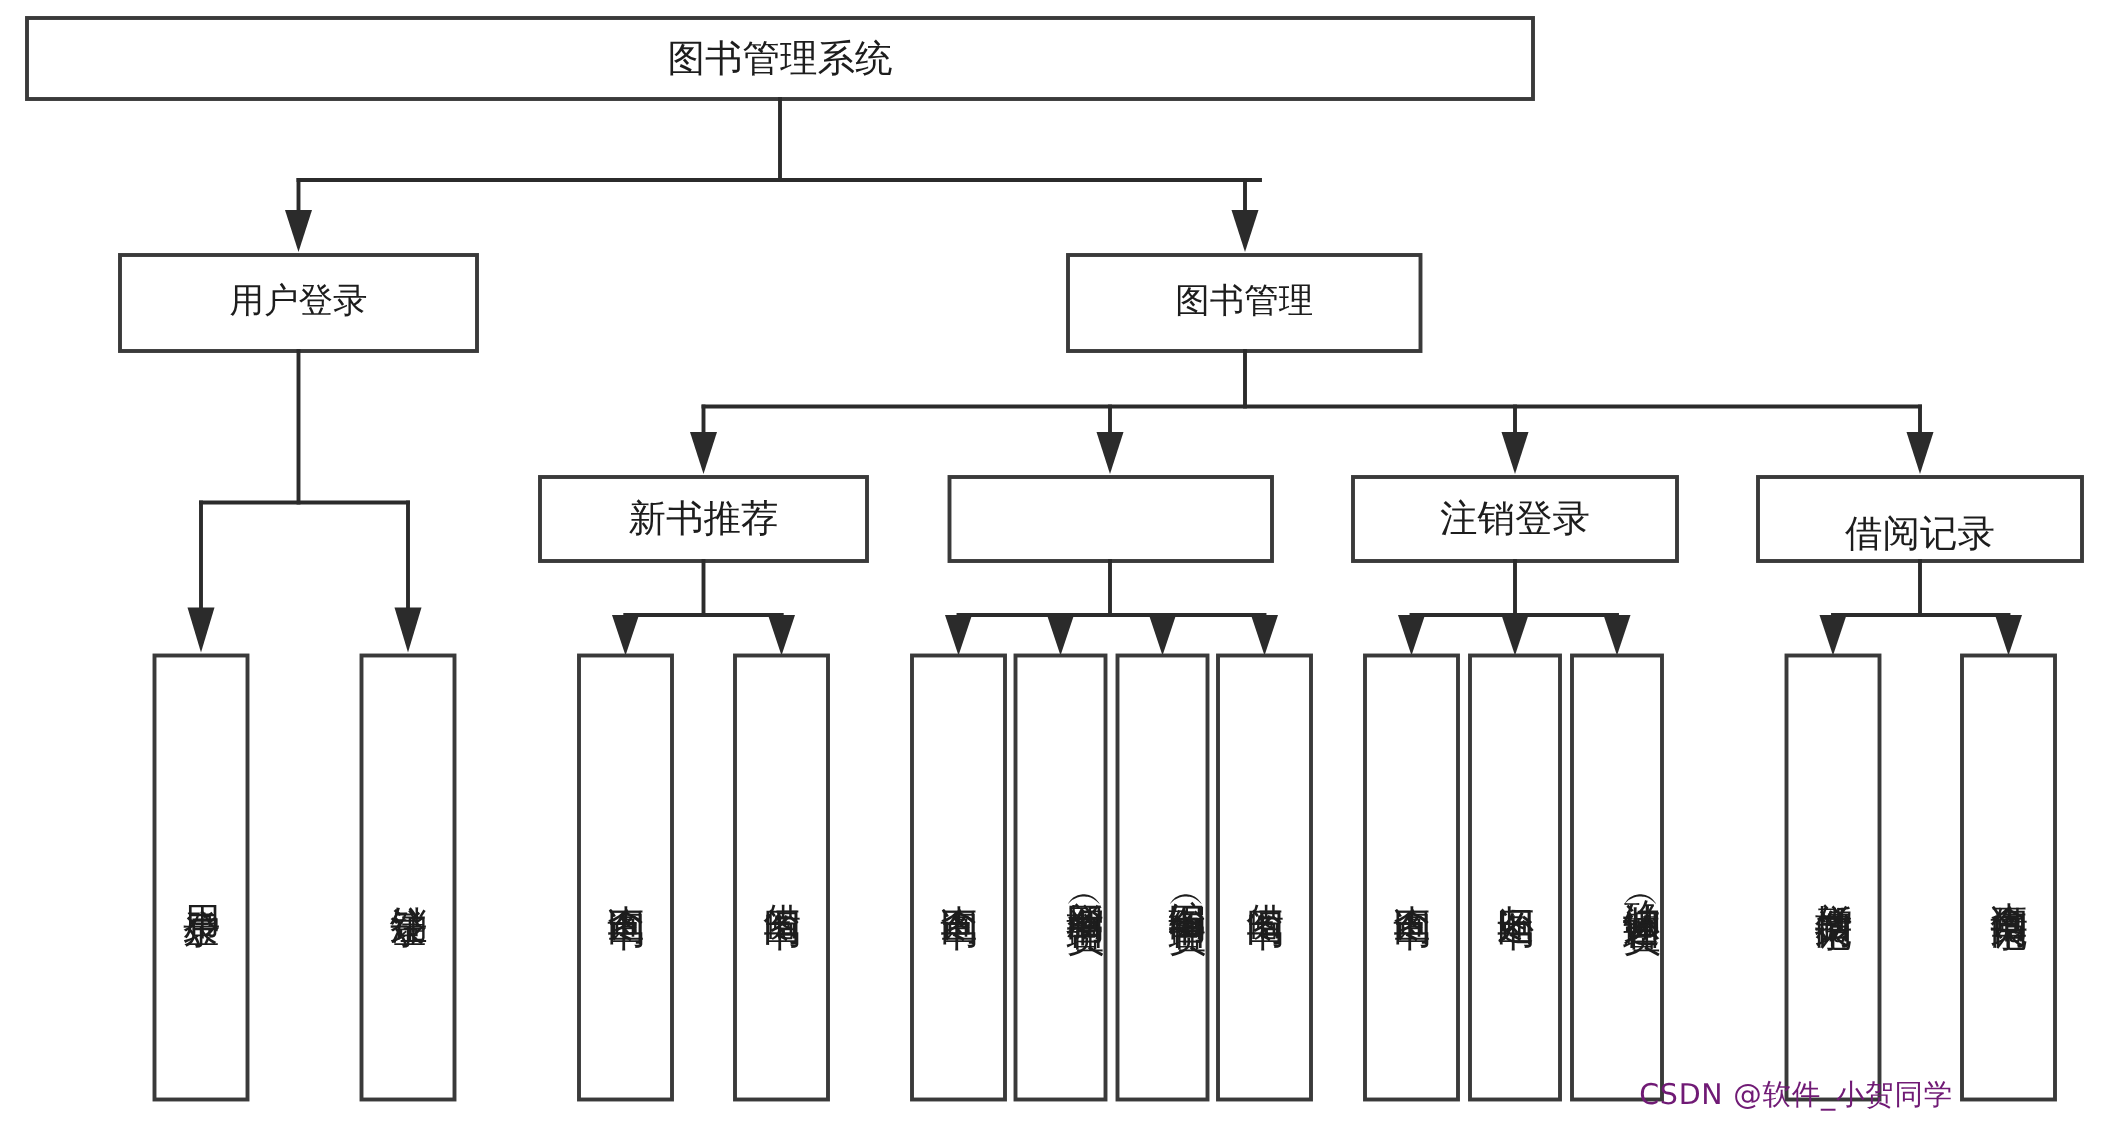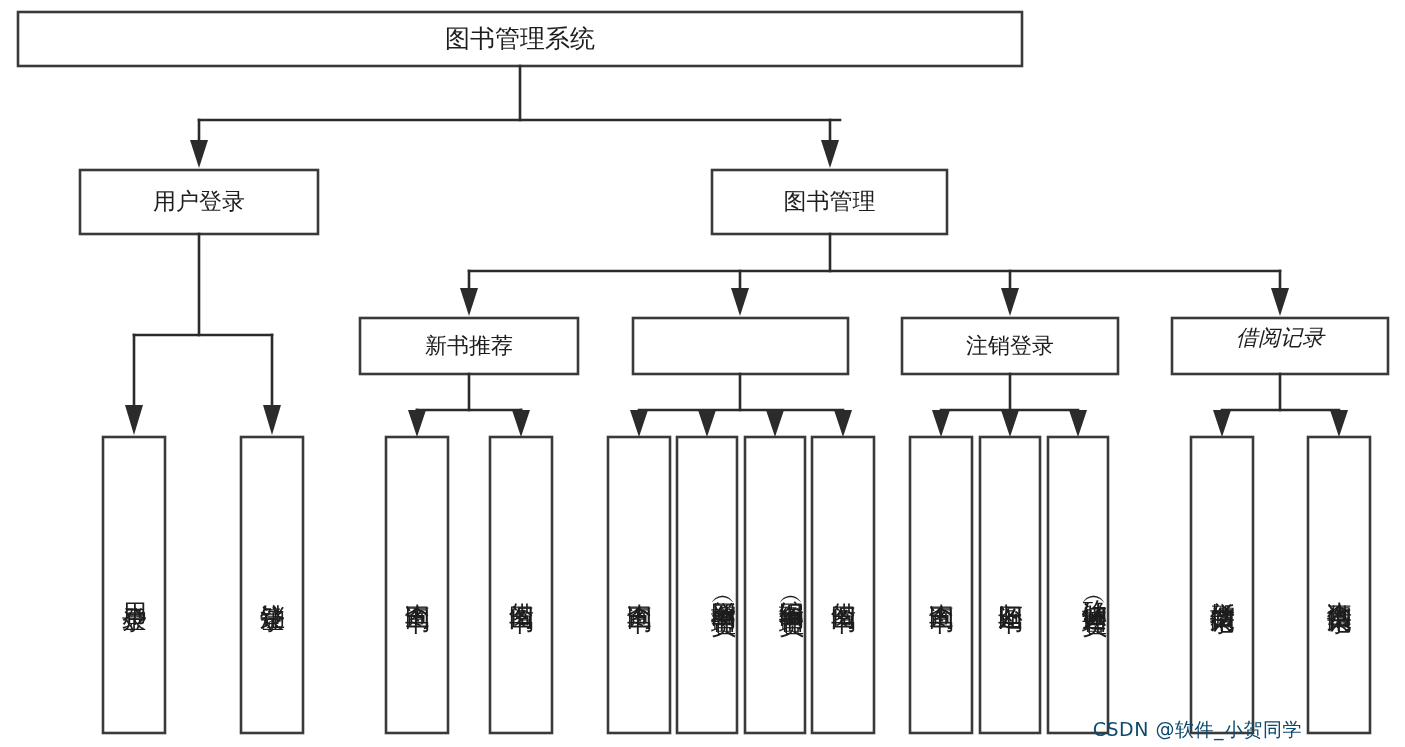--- a/index.html
+++ b/index.html
@@ -49,35 +49,35 @@
     color: #1d1d1d;
     font-family: "DejaVu Sans", "Liberation Sans", sans-serif;
     text-align: center;
     line-height: 1.12;
     box-sizing: border-box;
     pointer-events: none;
     white-space: pre-wrap;
   }
   .lvl0-label { font-size: 25px; }
   .lvl1-label { font-size: 23px; }
-  .lvl2-label { font-size: 22px; border-radius: 15px; }
+  .lvl2-label { font-size: 25px; border-radius: 15px; }
   .leaf-label {
     writing-mode: vertical-rl;
     text-orientation: upright;
     font-size: 25px;
     letter-spacing: 2px;
     align-items: flex-start;
     padding-top: 4px;
   }
   .watermark {
     position: absolute;
     right: 8px;
     bottom: 4px;
     font-size: 19px;
-    color: #0c4a6e;
+    color: #701a75;
     font-family: "DejaVu Sans", "Liberation Sans", sans-serif;
     letter-spacing: 0.5px;
     white-space: nowrap;
     margin-left: 48px;
   }
 </style>
 </head>
 <body>
 
 <div id="diagram-root">
@@ -164,21 +164,21 @@
 
   </svg>
 
   <div class="box-label lvl0-label" style="left:18px; top:12px; width:1004px; height:54px;">图书管理系统</div>
 
   <div class="box-label lvl1-label" style="left:80px; top:170px; width:238px; height:64px;">用户登录</div>
   <div class="box-label lvl1-label" style="left:712px; top:170px; width:235px; height:64px;">图书管理</div>
 
   <div class="box-label lvl2-label" style="left:360px; top:318px; width:218px; height:56px;">新书推荐</div>
   <div class="box-label lvl2-label" style="left:902px; top:318px; width:216px; height:56px;">注销登录</div>
-  <div class="box-label lvl2-label" style="left:1172px; top:310px; width:216px; height:56px;font-style:italic;">借阅记录</div>
+  <div class="box-label lvl2-label" style="left:1172px; top:328px; width:216px; height:56px;">借阅记录</div>
 
   <div class="box-label leaf-label" style="left:103px; top:437px; width:62px; height:296px; justify-content:center; align-items:center;">用户登录</div>
   <div class="box-label leaf-label" style="left:241px; top:437px; width:62px; height:296px; justify-content:center; align-items:center;">注销登录</div>
 
   <div class="box-label leaf-label" style="left:386px; top:437px; width:62px; height:296px; justify-content:center; align-items:center;">查询图书</div>
   <div class="box-label leaf-label" style="left:490px; top:437px; width:62px; height:296px; justify-content:center; align-items:center;">借阅图书</div>
 
   <div class="box-label leaf-label" style="left:608px; top:437px; width:62px; height:296px; justify-content:center; align-items:center;">查询图书</div>
   <div class="box-label leaf-label" style="left:677px; top:437px; width:60px; height:296px; justify-content:center; align-items:flex-start; padding-top:8px;">新增图书（管理员）</div>
   <div class="box-label leaf-label" style="left:745px; top:437px; width:60px; height:296px; justify-content:center; align-items:flex-start; padding-top:8px;">编辑图书（管理员）</div>

